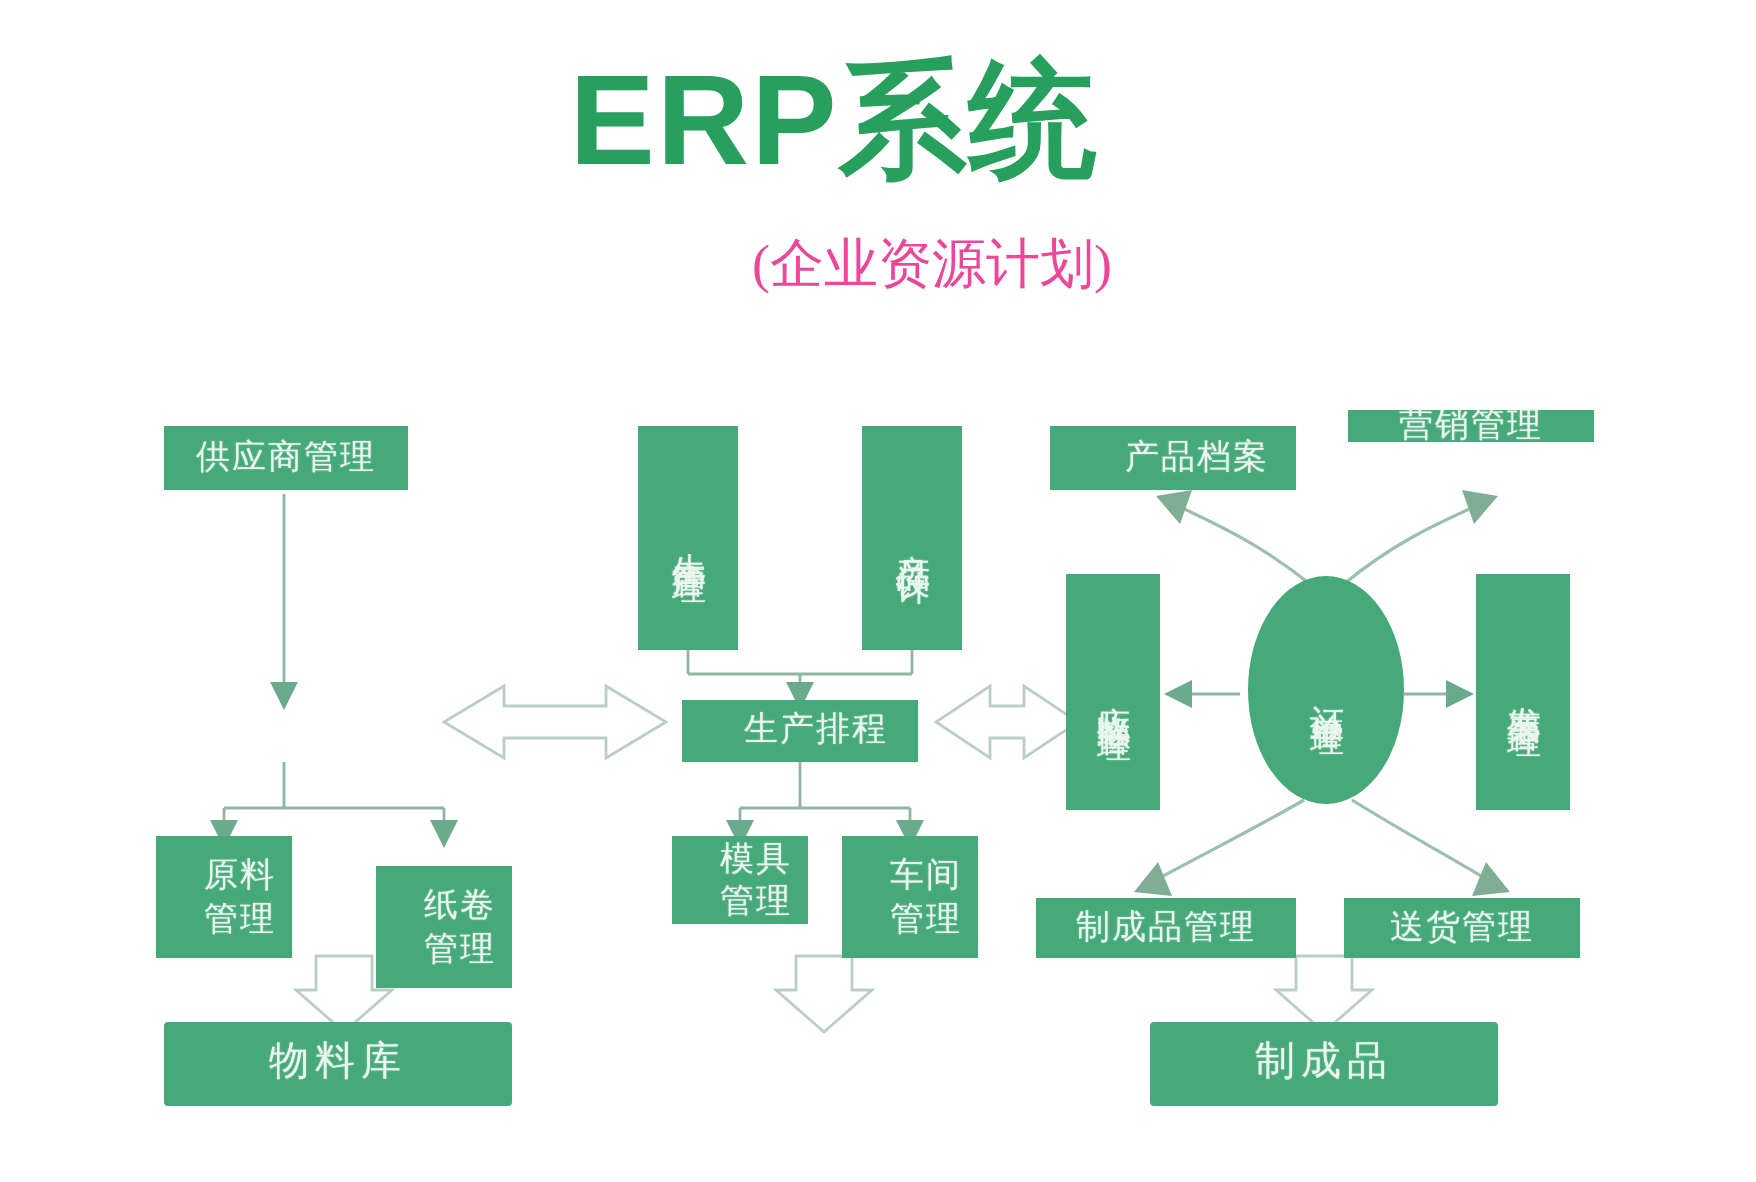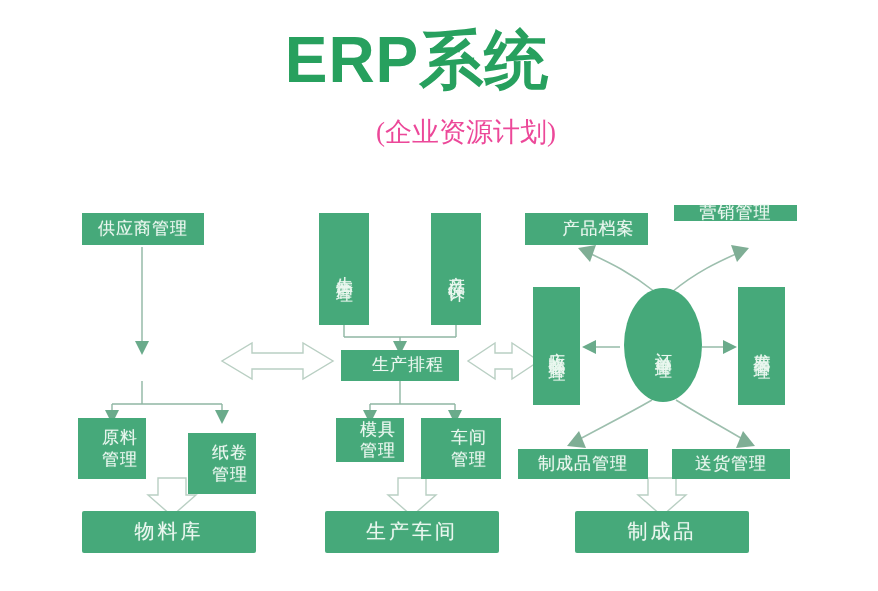--- a/index.html
+++ b/index.html
@@ -227,24 +227,23 @@
 
   <div class="node v" style="left:319px; top:213px; width:50px; height:112px;">生产管理</div>
 
   <div class="node v" style="left:431px; top:213px; width:50px; height:112px;">产品设计</div>
 
   <div class="node h" style="left:341px; top:350px; width:118px; height:31px;padding-left:16px;">生产排程</div>
 
   <div class="node small2" style="left:336px; top:418px; width:68px; height:44px;">模具
 管理</div>
 
-  <div class="node small2" style="left:421px; top:418px; width:80px; height:61px;">车间
-管理</div>
-
-  <div class="node rounded" style="left:325px; top:511px; width:174px; height:42px;">生产车间</div>
+  <div class="node small2" style="left:421px; top:418px; width:68px; height:61px;">车间
+管理</div>
+
 
   <div class="node h" style="left:525px; top:213px; width:123px; height:32px;padding-left:24px;">产品档案</div>
 
   <div class="node h" style="left:674px; top:205px; width:123px; height:16px;">营销管理</div>
 
   <div class="node v" style="left:533px; top:287px; width:47px; height:118px;">应收款管理</div>
 
   <div class="node ellipse" style="left:624px; top:288px; width:78px; height:114px;">订单管理</div>
 
   <div class="node v" style="left:738px; top:287px; width:47px; height:118px;">发票管理</div>

